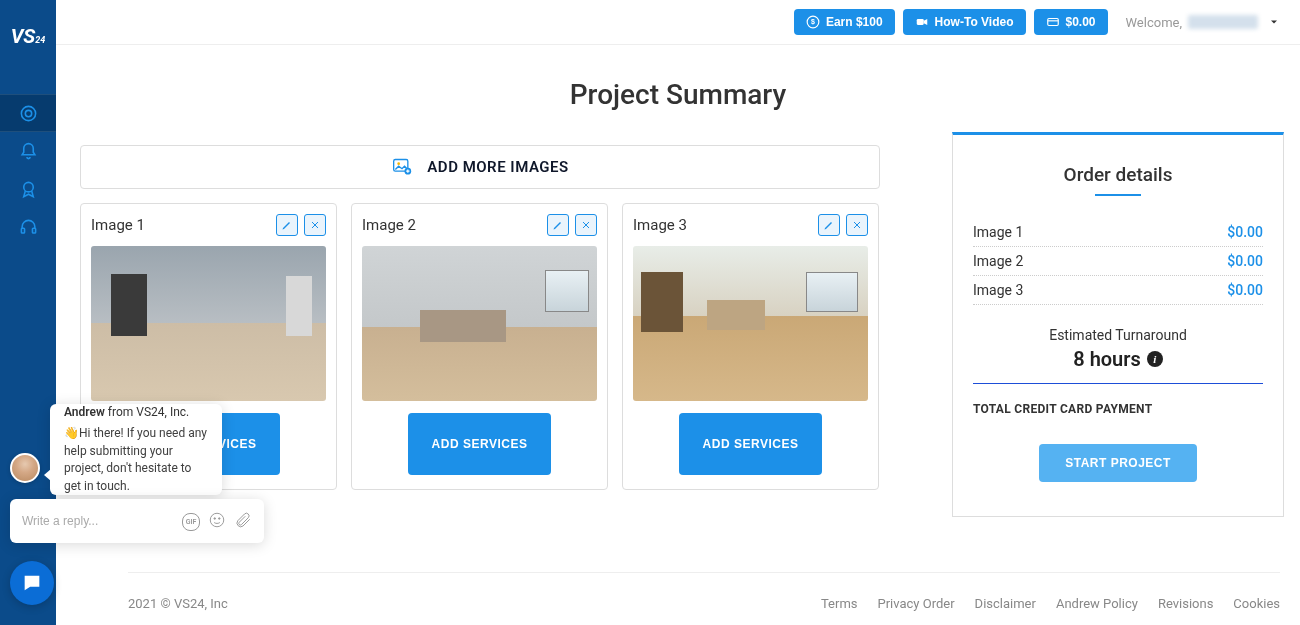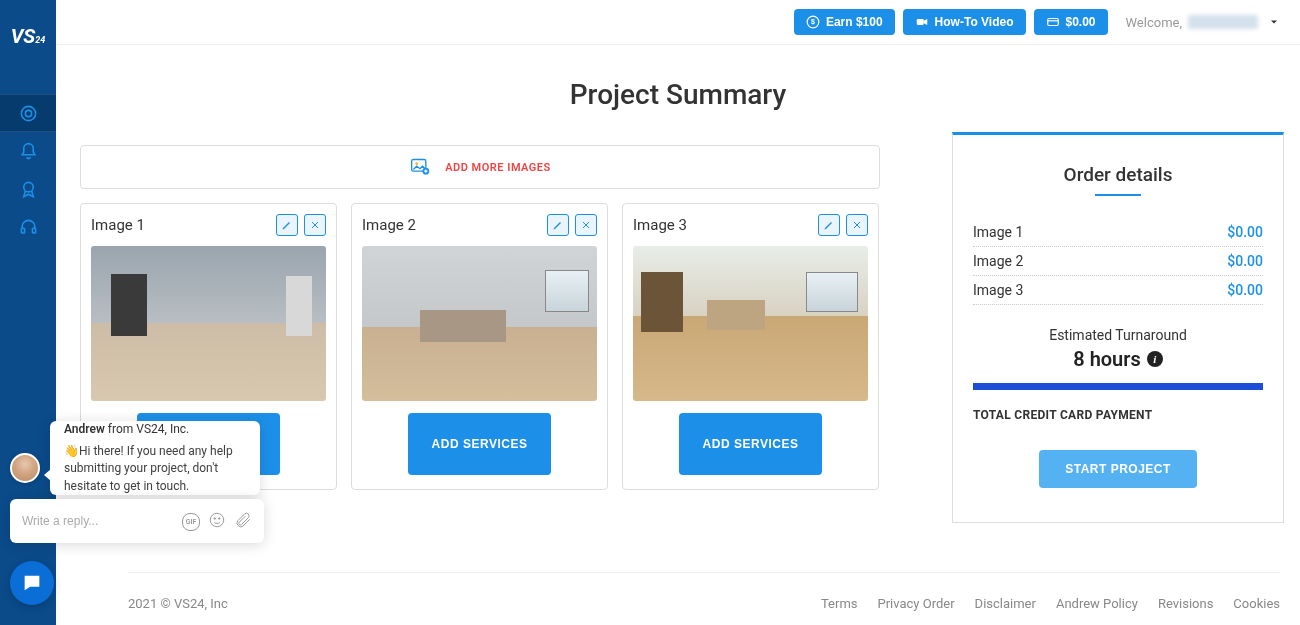--- a/index.html
+++ b/index.html
@@ -20,54 +20,54 @@
 .welcome-blur { background: #d4e0ec; width: 70px; height: 14px; border-radius: 2px; filter: blur(2px); }
 .welcome svg { width: 12px; height: 12px; fill: #333; margin-left: 4px; }
 .hr { position: absolute; left: 56px; right: 0; top: 44px; height: 1px; background: #eee; }
 
 .page-title { position: absolute; left: 56px; right: 0; top: 78px; text-align: center; font-size: 28px; font-weight: 500; color: #333; }
 
 .main { position: absolute; left: 80px; top: 145px; width: 800px; }
 .add-more { border: 1px solid #ddd; border-radius: 4px; height: 44px; display: flex; align-items: center; justify-content: center; gap: 14px; cursor: pointer; background: #fff; }
 .add-more-icon { width: 22px; height: 20px; position: relative; }
 .add-more-icon svg { width: 22px; height: 20px; }
-.add-more-text { font-size: 11px; font-weight: 600; letter-spacing: 0.5px; color: #ef4444; }
+.add-more-text { font-size: 15px; font-weight: 600; letter-spacing: 0.5px; color: #0f172a; }
 
 .cards { display: flex; gap: 14px; margin-top: 14px; }
 .card { width: 257px; border: 1px solid #ddd; border-radius: 4px; background: #fff; padding: 10px; }
 .card-head { display: flex; align-items: center; justify-content: space-between; margin-bottom: 10px; }
 .card-title { font-size: 15px; color: #333; }
 .card-actions { display: flex; gap: 6px; }
 .icon-btn { width: 22px; height: 22px; border: 1px solid #1c90e8; border-radius: 3px; background: #eaf4fc; display: flex; align-items: center; justify-content: center; cursor: pointer; }
 .icon-btn svg { width: 12px; height: 12px; fill: #1c90e8; }
 .card-img { width: 235px; height: 155px; border-radius: 3px; background: #999; position: relative; overflow: hidden; }
 .card-img.room1 { background: linear-gradient(to bottom, #9aa5ae 0%, #b8bec3 50%, #cdbda6 50%, #d8c8af 100%); }
 .card-img.room2 { background: linear-gradient(to bottom, #d0d4d6 0%, #c4c8ca 52%, #c8b090 52%, #d4be9c 100%); }
 .card-img.room3 { background: linear-gradient(to bottom, #e8ede8 0%, #d8d2c2 45%, #caa876 45%, #d6b88a 100%); }
 .add-services { margin: 12px auto 4px; display: block; background: #1c90e8; color: #fff; border: none; border-radius: 4px; padding: 24px 24px; font-size: 12px; font-weight: 700; letter-spacing: 0.5px; cursor: pointer; }
 
 .order-panel { position: absolute; right: 16px; top: 132px; width: 332px; border: 1px solid #ddd; border-top: 3px solid #1c90e8; background: #fff; padding: 28px 20px 30px; }
 .order-title { text-align: center; font-size: 19px; font-weight: 500; color: #333; }
 .order-title-line { width: 46px; height: 2px; background: #1c90e8; margin: 8px auto 22px; }
 .order-row { display: flex; justify-content: space-between; font-size: 14px; padding: 6px 0; border-bottom: 1px dotted #ccc; }
 .order-row-label { color: #333; }
 .order-row-price { color: #1c90e8; font-weight: 500; }
-.turnaround { text-align: center; margin-top: 22px; padding-bottom: 12px; border-bottom: 7px solid #1d4ed8; }
+.turnaround { text-align: center; margin-top: 22px; padding-bottom: 12px; border-bottom: 1px solid #1d4ed8; }
 .turnaround-label { font-size: 14px; color: #333; }
 .turnaround-value { font-size: 20px; font-weight: 600; color: #222; margin-top: 4px; display: inline-flex; align-items: center; gap: 6px; }
 .info-circle { width: 16px; height: 16px; border-radius: 50%; background: #222; color: #fff; display: inline-flex; align-items: center; justify-content: center; font-size: 11px; font-weight: 700; font-family: serif; font-style: italic; }
 .total-label { font-size: 12px; font-weight: 700; letter-spacing: 0.3px; margin-top: 18px; color: #333; }
 .start-btn { display: block; margin: 28px auto 4px; background: #55b2f2; color: #fff; border: none; border-radius: 4px; padding: 12px 26px; font-size: 12px; font-weight: 700; letter-spacing: 0.5px; cursor: pointer; }
 
 .footer { position: absolute; left: 128px; right: 20px; bottom: 14px; display: flex; justify-content: space-between; align-items: center; font-size: 13px; color: #888; padding-top: 16px; }
 .footer-line { position: absolute; left: 128px; right: 20px; bottom: 52px; height: 1px; background: #eee; }
 .footer-links { display: flex; gap: 20px; }
 .footer-links span { cursor: pointer; }
 
-.chat-bubble { position: absolute; left: 50px; bottom: 130px; width: 210px; background: #fff; border-radius: 6px; box-shadow: 0 2px 14px rgba(0,0,0,0.15); padding: 0 14px; font-size: 12px; line-height: 1.45; }
+.chat-bubble { position: absolute; left: 50px; bottom: 130px; width: 172px; background: #fff; border-radius: 6px; box-shadow: 0 2px 14px rgba(0,0,0,0.15); padding: 0 14px; font-size: 12px; line-height: 1.45; }
 .chat-bubble .from { color: #333; }
 .chat-bubble .from b { font-weight: 600; }
 .chat-bubble .msg { margin-top: 4px; color: #404040; }
 .chat-bubble::after { content: ""; position: absolute; left: -6px; bottom: 14px; width: 0; height: 0; border-top: 6px solid transparent; border-bottom: 6px solid transparent; border-right: 7px solid #fff; }
 .chat-avatar { position: absolute; left: 10px; bottom: 142px; width: 30px; height: 30px; border-radius: 50%; background: radial-gradient(circle at 50% 35%, #e6c9b0 0%, #d4a886 40%, #b88960 100%); border: 2px solid #fff; box-shadow: 0 1px 4px rgba(0,0,0,0.2); }
 
 .reply-box { position: absolute; left: 10px; bottom: 82px; width: 254px; height: 44px; background: #fff; border-radius: 6px; box-shadow: 0 2px 14px rgba(0,0,0,0.15); display: flex; align-items: center; padding: 0 12px; }
 .reply-input { flex: 1; border: none; outline: none; font-size: 12px; color: #333; }
 .reply-input::placeholder { color: #aaa; }
 .reply-icons { display: flex; gap: 8px; }

